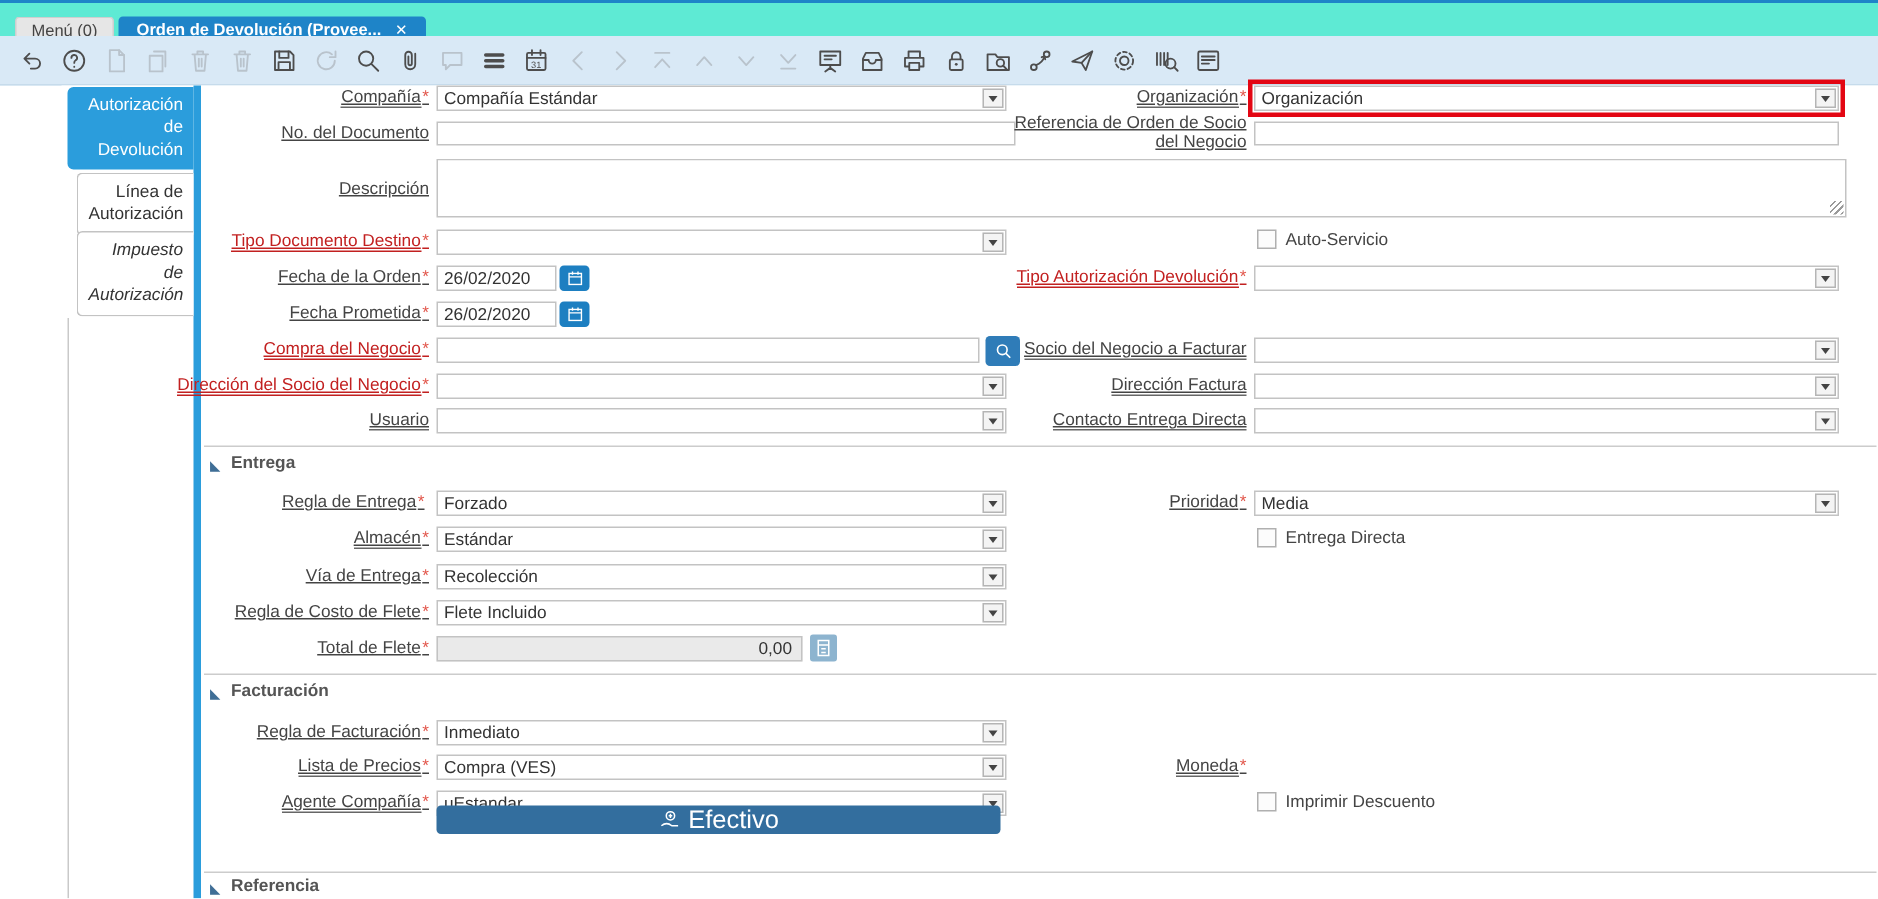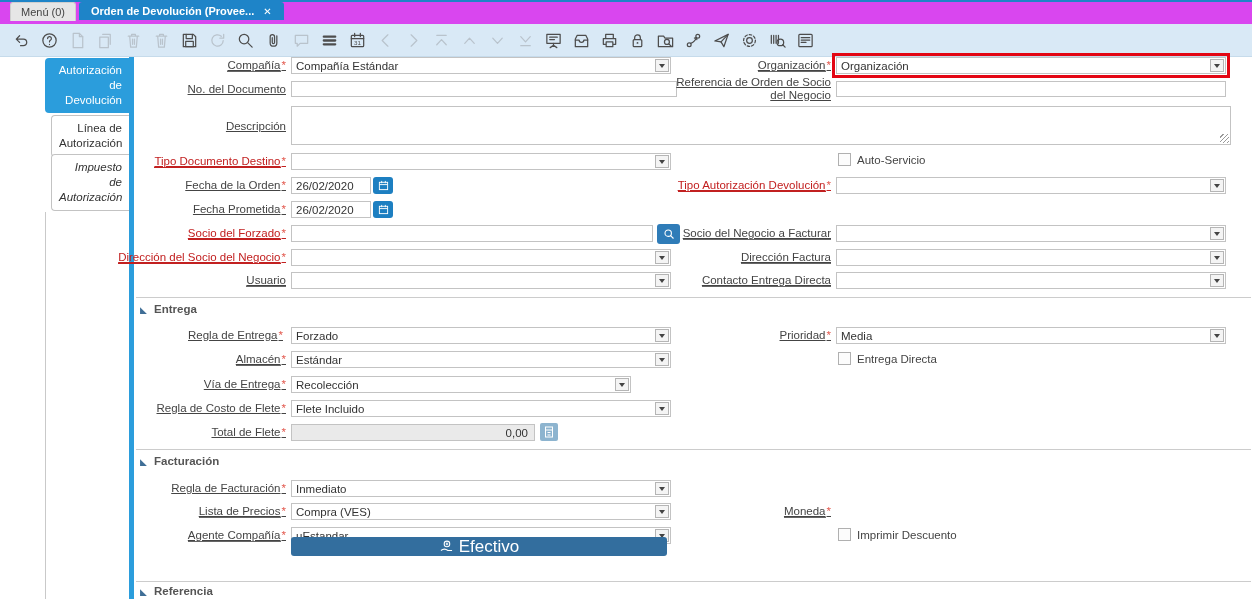--- a/index.html
+++ b/index.html
@@ -1,21 +1,21 @@
 <!DOCTYPE html>
 <html><head>
 <meta charset="utf-8">
 <style>
   html,body{margin:0;padding:0;background:#fff;}
   .window{position:relative;width:1252px;height:599px;overflow:hidden;background:#fff;
     font-family:"Liberation Sans",sans-serif;font-size:11.5px;color:#3c3c3c;}
   
   .tabstrip{position:absolute;left:0;top:0;width:100%;height:40px;box-sizing:border-box;
-    background:#d946ef;border-top:2px solid #1e84c8;border-bottom:2px solid #1e84c8;
-    display:flex;align-items:flex-start;}
+    background:#5eead4;border-top:2px solid #1e84c8;border-bottom:2px solid #1e84c8;
+    display:flex;align-items:center;}
   .wtab{font-size:11px;padding:3px 10px;border-radius:3px 3px 0 0;white-space:nowrap;}
   .wtab.inactive{margin-left:10px;background:#e6e6e6;border:1px solid #cfcfcf;border-bottom:none;color:#444;}
   .wtab.active{margin-left:3px;background:#1e84c8;color:#fff;font-weight:bold;display:flex;align-items:center;gap:9px;padding:3px 12px 3px 12px;}
   .wtab .close{font-weight:normal;font-size:10px;cursor:pointer;}
   
   .toolbar{position:absolute;left:0;top:24px;width:100%;height:33px;box-sizing:border-box;
     background:#d9e9f6;border-bottom:1px solid #c6dbeb;display:flex;align-items:center;
     padding-left:12px;gap:9px;}
   .ticon{width:19px;height:19px;color:#4d4d4d;flex:0 0 auto;}
   .ticon svg{display:block;width:19px;height:19px;}
@@ -320,21 +320,21 @@
     <div class="inputbox" style="left:250px;top:144px;width:80px">
       <input value="26/02/2020" style="">
     </div>
     <span class="sqbtn datebtn" style="left:332px;top:144px">
       <svg width="11" height="11" viewBox="0 0 12 12" fill="none" stroke="#fff" stroke-width="1">
           <rect x="1.5" y="2.5" width="9" height="8"></rect>
           <path d="M1.5 5h9M4 1v2.5M8 1v2.5"></path>
         </svg>
     </span>
 
-    <div class="lbl red" style="left:45px;top:170px;width:200px"><span class="u">Socio del Forzado</span><span class="ast">*</span></div>
+    <div class="lbl red" style="left:45px;top:170px;width:200px"><span class="u">Compra del Negocio</span><span class="ast">*</span></div>
     <div class="inputbox" style="left:250px;top:168px;width:362px;height:17px">
       <input value="" style="">
     </div>
     <span class="sqbtn findbtn" style="left:616px;top:167px">
       <svg width="12" height="12" viewBox="0 0 12 12" fill="none" stroke="#fff" stroke-width="1.1">
           <circle cx="5.2" cy="5.2" r="3.2"></circle>
           <path d="M7.6 7.6L10.5 10.5"></path>
         </svg>
     </span>
     <div class="lbl" style="left:610px;top:170px;width:180px"><span class="u">Socio del Negocio a Facturar</span></div>
@@ -382,21 +382,21 @@
 
     <div class="lbl" style="left:45px;top:296px;width:200px"><span class="u">Almacén</span><span class="ast">*</span></div>
     <div class="combo" style="left:250px;top:294px;width:380px">
       <span class="val">Estándar</span>
       <span class="cbtn"></span>
     </div>
     <span class="cb" style="left:797px;top:295px"></span>
     <span class="cbl" style="left:816px;top:296px">Entrega Directa</span>
 
     <div class="lbl" style="left:45px;top:321px;width:200px"><span>Vía de Entrega</span><span class="ast">*</span></div>
-    <div class="combo" style="left:250px;top:319px;width:340px">
+    <div class="combo" style="left:250px;top:319px;width:380px">
       <span class="val">Recolección</span>
       <span class="cbtn"></span>
     </div>
 
     <div class="lbl" style="left:45px;top:345px;width:200px"><span>Regla de Costo de Flete</span><span class="ast">*</span></div>
     <div class="combo" style="left:250px;top:343px;width:380px">
       <span class="val">Flete Incluido</span>
       <span class="cbtn"></span>
     </div>
 

